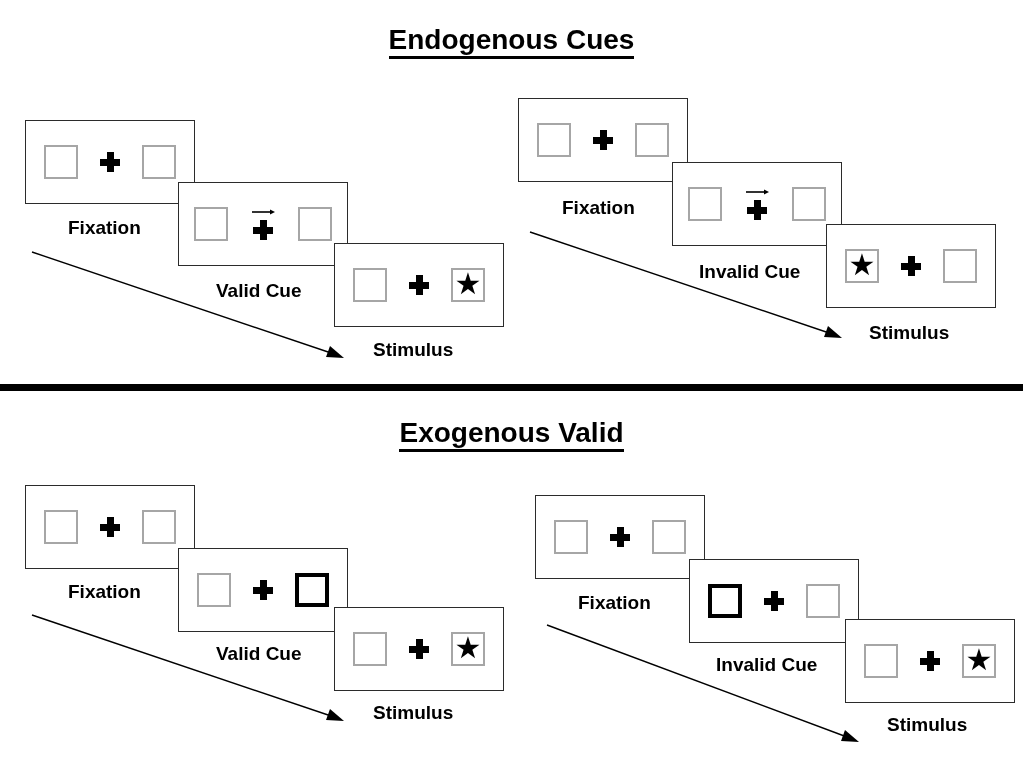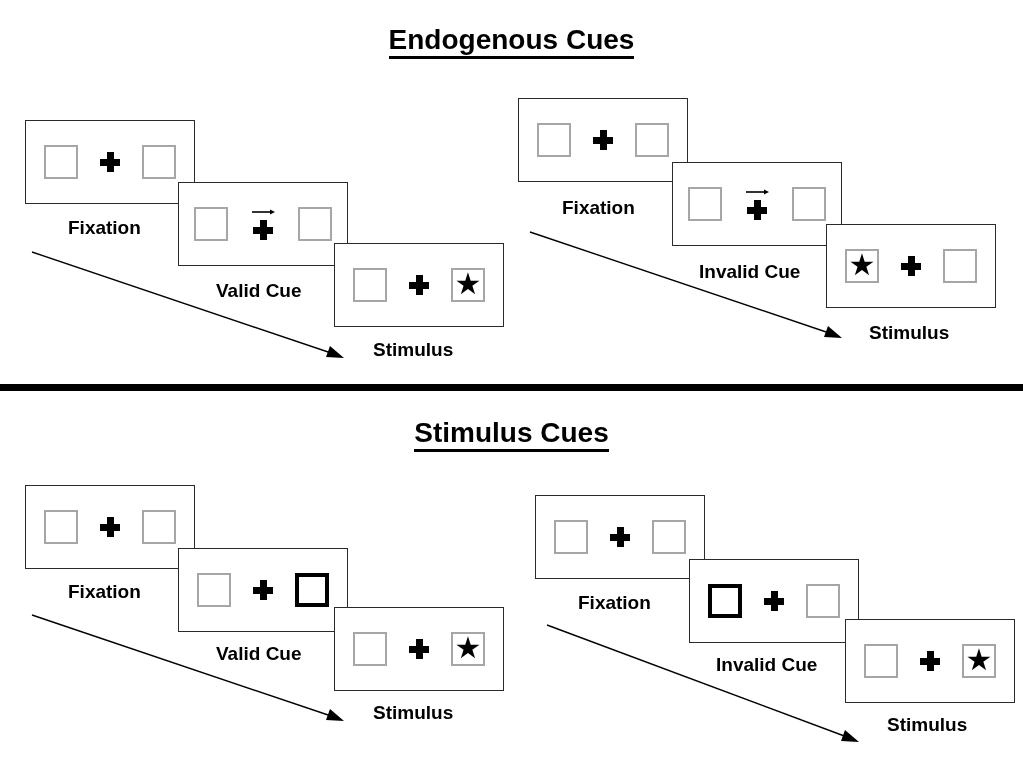--- a/index.html
+++ b/index.html
@@ -224,21 +224,21 @@
 <div class="stage-label" style="left:869px; top:322px;">Stimulus</div>
 
 <svg class="flow-arrow" style="left:528px; top:228px;" width="320" height="115" viewBox="0 0 320 115">
   <line x1="2" y1="4" x2="310" y2="108" stroke="#000" stroke-width="1.4"></line>
   <polygon points="300,98 314,110 296,109" fill="#000"></polygon>
 </svg>
 
 <div class="divider" style="top:384px;"></div>
 
 <div class="section-title" style="left:0; top:417px;">
-  <span>Stimulus Cues</span>
+  <span>Exogenous Valid</span>
 </div>
 
 <div class="panel" style="left:25px; top:485px; width:170px; height:84px;">
   <div class="panel-inner">
     <div class="box"></div>
     <div class="plus"></div>
     <div class="box"></div>
   </div>
 </div>
 <div class="stage-label" style="left:68px; top:581px;">Fixation</div>

